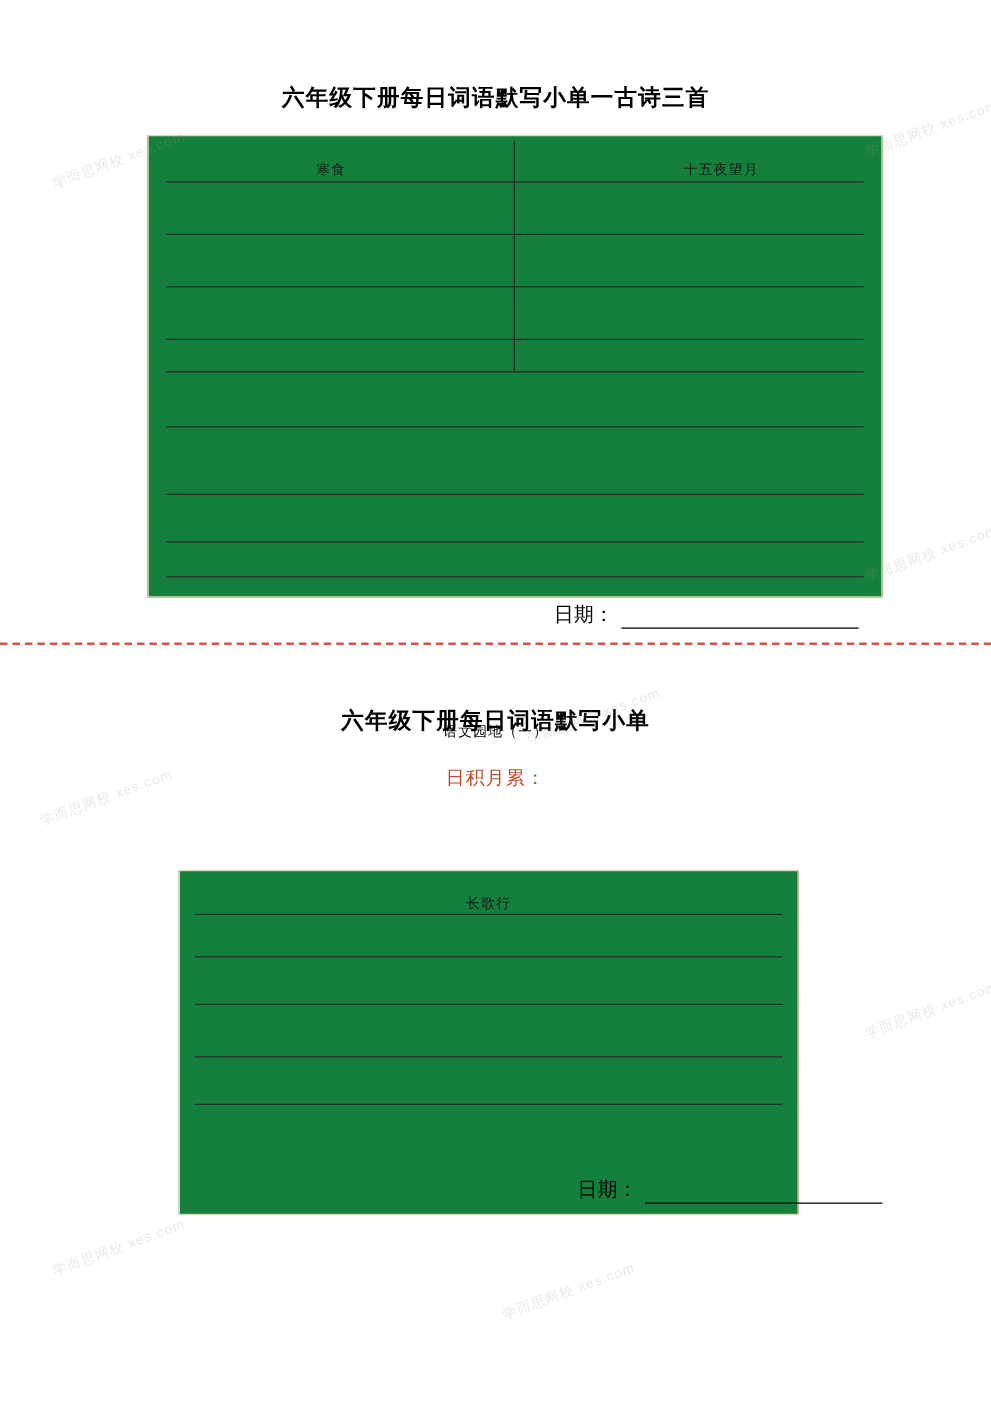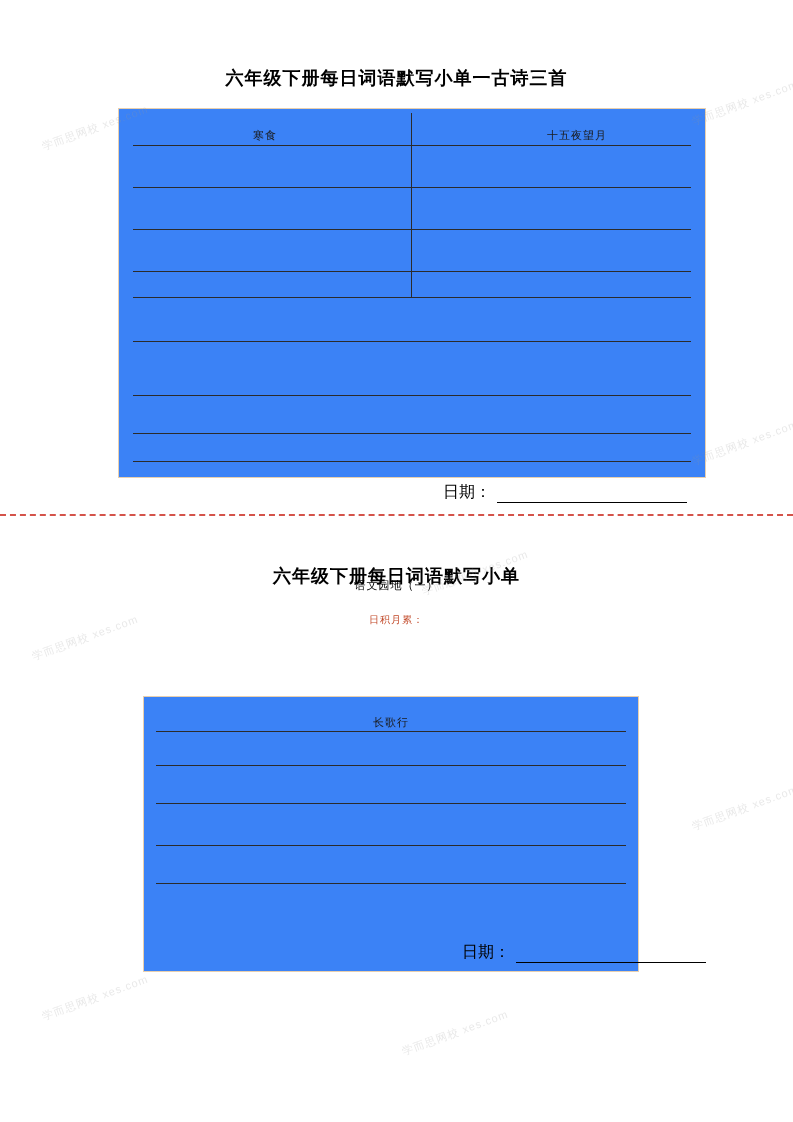--- a/index.html
+++ b/index.html
@@ -52,28 +52,28 @@
 
   .title-sub {
     text-align: center;
     font-size: 11px;
     color: #000;
     letter-spacing: 1px;
   }
 
   .title-red {
     text-align: center;
-    font-size: 10px;
+    font-size: 15px;
     color: #c24a2a;
     letter-spacing: 1px;
   }
 
   .writing-box {
     position: absolute;
-    background: #3b82f6;
+    background: #15803d;
     border: 1px solid #e8cfae;
     box-sizing: border-box;
   }
 
   .hline {
     position: absolute;
     height: 0;
     border-top: 1px solid #2b2b2b;
   }
 

